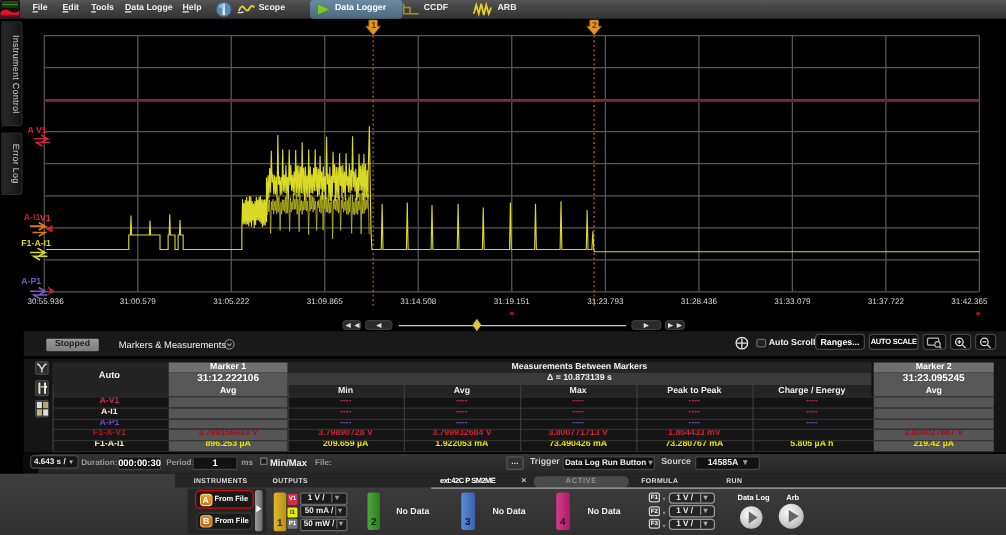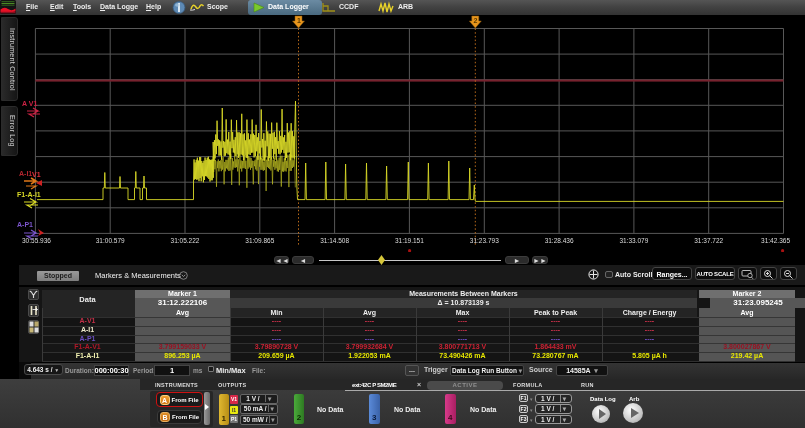--- a/index.html
+++ b/index.html
@@ -193,26 +193,26 @@
       <rect x="0.5" y="0.5" width="4" height="5" fill="#ddd"></rect>
       <rect x="5.5" y="0.5" width="4" height="5" fill="#b8a86a"></rect>
       <rect x="0.5" y="6.5" width="4" height="5" fill="#c8b878"></rect>
       <rect x="5.5" y="6.5" width="4" height="5" fill="#ddd"></rect>
     </svg>
 <div style="position:absolute;left:42px;top:289.5px;width:655px;height:8.0px;background:#242424;color:#fff;font-size:7px;line-height:8.0px;text-align:center;font-weight:bold;overflow:hidden;white-space:nowrap;"></div>
 <div style="position:absolute;left:42px;top:297.5px;width:655px;height:10.0px;background:#242424;color:#fff;font-size:7px;line-height:10.0px;text-align:center;font-weight:bold;overflow:hidden;white-space:nowrap;"></div>
 <div style="position:absolute;left:42px;top:307.5px;width:655px;height:9.5px;background:#242424;color:#fff;font-size:7px;line-height:9.5px;text-align:center;font-weight:bold;overflow:hidden;white-space:nowrap;"></div>
 <div style="position:absolute;left:230px;top:297.5px;width:467px;height:10.0px;background:#3a3a3a;color:#eee;font-size:7px;line-height:10.0px;text-align:center;font-weight:bold;overflow:hidden;white-space:nowrap;">Δ = 10.873139 s</div>
 <div style="position:absolute;left:230px;top:289.5px;width:467px;height:8.0px;background:#242424;color:#eee;font-size:7px;line-height:8.0px;text-align:center;font-weight:bold;overflow:hidden;white-space:nowrap;">Measurements Between Markers</div>
-<div style="position:absolute;left:42px;top:294px;width:91px;height:12px;color:#eee;font-size:7.5px;line-height:12px;text-align:center;font-weight:bold;overflow:hidden;white-space:nowrap;">Data</div>
+<div style="position:absolute;left:42px;top:294px;width:91px;height:12px;color:#eee;font-size:7.5px;line-height:12px;text-align:center;font-weight:bold;overflow:hidden;white-space:nowrap;">Auto</div>
 <div style="position:absolute;left:135px;top:289.5px;width:95px;height:8.0px;background:#6f6f6f;color:#fff;font-size:7px;line-height:8.0px;text-align:center;font-weight:bold;overflow:hidden;white-space:nowrap;">Marker 1</div>
 <div style="position:absolute;left:135px;top:297.5px;width:95px;height:10.0px;background:#575757;color:#fff;font-size:8px;line-height:10.0px;text-align:center;font-weight:bold;overflow:hidden;white-space:nowrap;">31:12.222106</div>
 <div style="position:absolute;left:135px;top:307.5px;width:95px;height:9.5px;background:#575757;color:#fff;font-size:7px;line-height:9.5px;text-align:center;font-weight:bold;overflow:hidden;white-space:nowrap;">Avg</div>
 <div style="position:absolute;left:699px;top:289.5px;width:96px;height:8.0px;background:#6f6f6f;color:#fff;font-size:7px;line-height:8.0px;text-align:center;font-weight:bold;overflow:hidden;white-space:nowrap;">Marker 2</div>
-<div style="position:absolute;left:699px;top:297.5px;width:96px;height:10.0px;background:#575757;color:#fff;font-size:8px;line-height:10.0px;text-align:center;font-weight:bold;overflow:hidden;white-space:nowrap;margin-left:11px;">31:23.095245</div>
+<div style="position:absolute;left:699px;top:297.5px;width:96px;height:10.0px;background:#575757;color:#fff;font-size:8px;line-height:10.0px;text-align:center;font-weight:bold;overflow:hidden;white-space:nowrap;">31:23.095245</div>
 <div style="position:absolute;left:699px;top:307.5px;width:96px;height:9.5px;background:#575757;color:#fff;font-size:7px;line-height:9.5px;text-align:center;font-weight:bold;overflow:hidden;white-space:nowrap;">Avg</div>
 <div style="position:absolute;left:230px;top:307.5px;width:93px;height:9.5px;color:#eee;font-size:7px;line-height:9.5px;text-align:center;font-weight:bold;overflow:hidden;white-space:nowrap;">Min</div>
 <div style="position:absolute;left:323px;top:307.5px;width:93px;height:9.5px;color:#eee;font-size:7px;line-height:9.5px;text-align:center;font-weight:bold;overflow:hidden;white-space:nowrap;">Avg</div>
 <div style="position:absolute;left:416px;top:307.5px;width:93px;height:9.5px;color:#eee;font-size:7px;line-height:9.5px;text-align:center;font-weight:bold;overflow:hidden;white-space:nowrap;">Max</div>
 <div style="position:absolute;left:509px;top:307.5px;width:93px;height:9.5px;color:#eee;font-size:7px;line-height:9.5px;text-align:center;font-weight:bold;overflow:hidden;white-space:nowrap;">Peak to Peak</div>
 <div style="position:absolute;left:602px;top:307.5px;width:95px;height:9.5px;color:#eee;font-size:7px;line-height:9.5px;text-align:center;font-weight:bold;overflow:hidden;white-space:nowrap;">Charge / Energy</div>
 <div style="position:absolute;left:42px;top:317px;width:655px;height:8.800000000000011px;background:#141414;color:#fff;font-size:7px;line-height:8.800000000000011px;text-align:center;font-weight:bold;overflow:hidden;white-space:nowrap;"></div>
 <div style="position:absolute;left:135px;top:317px;width:95px;height:8.800000000000011px;background:#555;color:#fff;font-size:7px;line-height:8.800000000000011px;text-align:center;font-weight:bold;overflow:hidden;white-space:nowrap;"></div>
 <div style="position:absolute;left:699px;top:317px;width:96px;height:8.800000000000011px;background:#555;color:#fff;font-size:7px;line-height:8.800000000000011px;text-align:center;font-weight:bold;overflow:hidden;white-space:nowrap;"></div>
 <div style="position:absolute;left:42px;top:317px;width:91px;height:8.800000000000011px;color:#c23048;font-size:7px;line-height:8.800000000000011px;text-align:center;font-weight:bold;overflow:hidden;white-space:nowrap;">A-V1</div>

